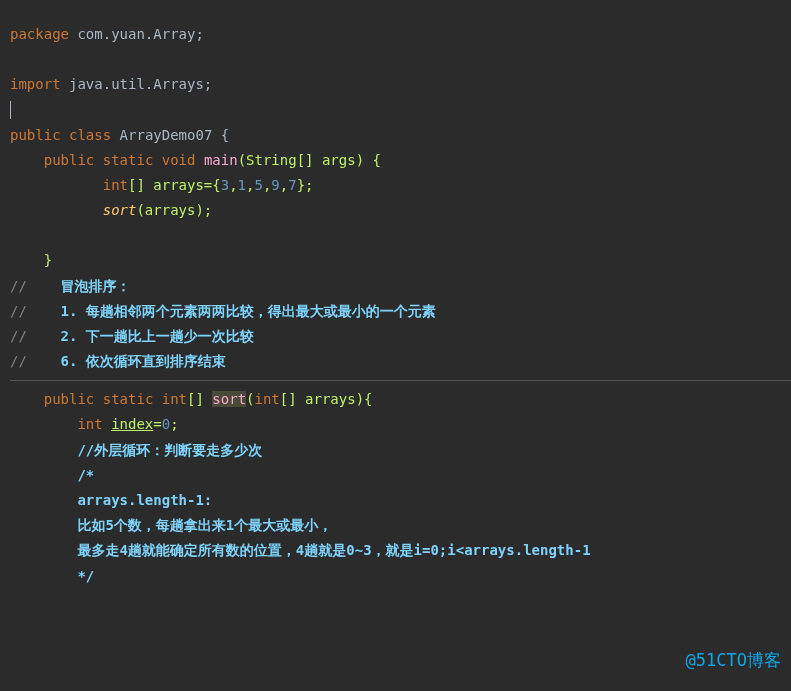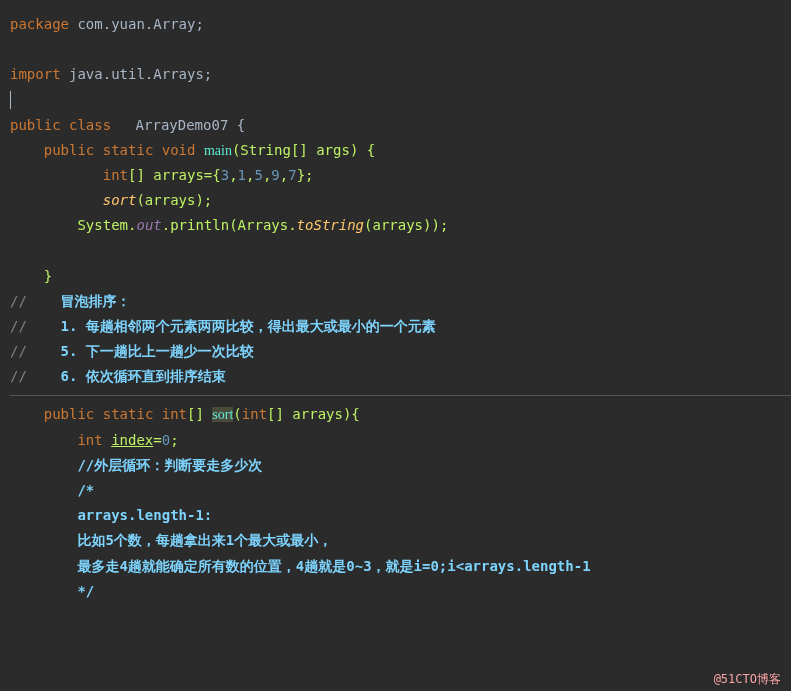--- a/index.html
+++ b/index.html
@@ -12,29 +12,29 @@
       font-family: 'Consolas', 'Monaco', monospace;
       font-size: 14px;
       line-height: 1.8;
       color: #a9b7c6;
       width: 791px;
       height: 691px;
       overflow: hidden;
       position: relative;
     }
     .editor {
-      padding: 12px 0 10px 10px;
+      padding: 22px 0 10px 10px;
     }
     .line {
       white-space: pre;
       min-height: 25px;
     }
     .keyword { color: #cc7832; }
-    .class-name { color: #a9b7c6; margin-left: 16px; }
-    .method-name { color: #5eead4; font-family: Liberation Serif, serif; }
+    .class-name { color: #a9b7c6; }
+    .method-name { color: #f9a8d4; }
     .method-italic { color: #ffc66d; font-style: italic; }
     .number { color: #6897bb; }
     .comment { color: #7dd3fc; font-weight: bold; }
     .comment-slash { color: #808080; }
     .static-field { color: #9876aa; font-style: italic; }
     .punctuation { color: #bef264; }
     .package-name { color: #a9b7c6; }
     .underline { text-decoration: underline; }
     .highlight { background-color: #4a4a3a; }
     .cursor {
@@ -43,44 +43,43 @@
       height: 18px;
       background-color: #a9b7c6;
       vertical-align: middle;
     }
     .divider {
       border-top: 1px solid #555;
       margin: 6px 0;
     }
     .watermark {
       position: absolute;
-      bottom: 0;
+      bottom: 15px;
       right: 10px;
-      color: #fca5a5;
-      font-size: 12px;
+      color: #0ea5e9;
+      font-size: 17px;
     }
   </style>
 </head>
 <body>
 
 <div class="editor">
   <div class="line"><span class="keyword">package</span><span class="package-name"> com.yuan.Array;</span></div>
   <div class="line"></div>
   <div class="line"><span class="keyword">import</span><span class="package-name"> java.util.Arrays;</span></div>
   <div class="line"><span class="cursor"></span></div>
   <div class="line"><span class="keyword">public </span><span class="keyword">class </span><span class="class-name">ArrayDemo07 {</span></div>
   <div class="line"><span>    </span><span class="keyword">public </span><span class="keyword">static </span><span class="keyword">void </span><span class="method-name">main</span><span class="punctuation">(String[] args) {</span></div>
   <div class="line"><span>           </span><span class="keyword">int</span><span class="punctuation">[] arrays={</span><span class="number">3</span><span class="punctuation">,</span><span class="number">1</span><span class="punctuation">,</span><span class="number">5</span><span class="punctuation">,</span><span class="number">9</span><span class="punctuation">,</span><span class="number">7</span><span class="punctuation">};</span></div>
   <div class="line"><span>           </span><span class="method-italic">sort</span><span class="punctuation">(arrays);</span></div>
-  <div class="line"><span>        </span><span class="punctuation">System.</span><span class="static-field">out</span><span class="punctuation">.println(Arrays.</span><span class="method-italic">toString</span><span class="punctuation">(arrays));</span></div>
   <div class="line"></div>
   <div class="line"><span class="punctuation">    }</span></div>
   <div class="line"><span class="comment-slash">//</span><span class="comment">    冒泡排序：</span></div>
   <div class="line"><span class="comment-slash">//</span><span class="comment">    1. 每趟相邻两个元素两两比较，得出最大或最小的一个元素</span></div>
-  <div class="line"><span class="comment-slash">//</span><span class="comment">    5. 下一趟比上一趟少一次比较</span></div>
+  <div class="line"><span class="comment-slash">//</span><span class="comment">    2. 下一趟比上一趟少一次比较</span></div>
   <div class="line"><span class="comment-slash">//</span><span class="comment">    6. 依次循环直到排序结束</span></div>
   <div class="divider"></div>
   <div class="line"><span>    </span><span class="keyword">public </span><span class="keyword">static </span><span class="keyword">int</span><span class="punctuation">[] </span><span class="method-name highlight">sort</span><span class="punctuation">(</span><span class="keyword">int</span><span class="punctuation">[] arrays){</span></div>
   <div class="line"><span>        </span><span class="keyword">int </span><span class="punctuation underline">index</span><span class="punctuation">=</span><span class="number">0</span><span class="punctuation">;</span></div>
   <div class="line"><span>        </span><span class="comment">//外层循环：判断要走多少次</span></div>
   <div class="line"><span>        </span><span class="comment">/*</span></div>
   <div class="line"><span>        </span><span class="comment">arrays.length-1:</span></div>
   <div class="line"><span>        </span><span class="comment">比如5个数，每趟拿出来1个最大或最小，</span></div>
   <div class="line"><span>        </span><span class="comment">最多走4趟就能确定所有数的位置，4趟就是0~3，就是i=0;i&lt;arrays.length-1</span></div>
   <div class="line"><span>        </span><span class="comment">*/</span></div>

